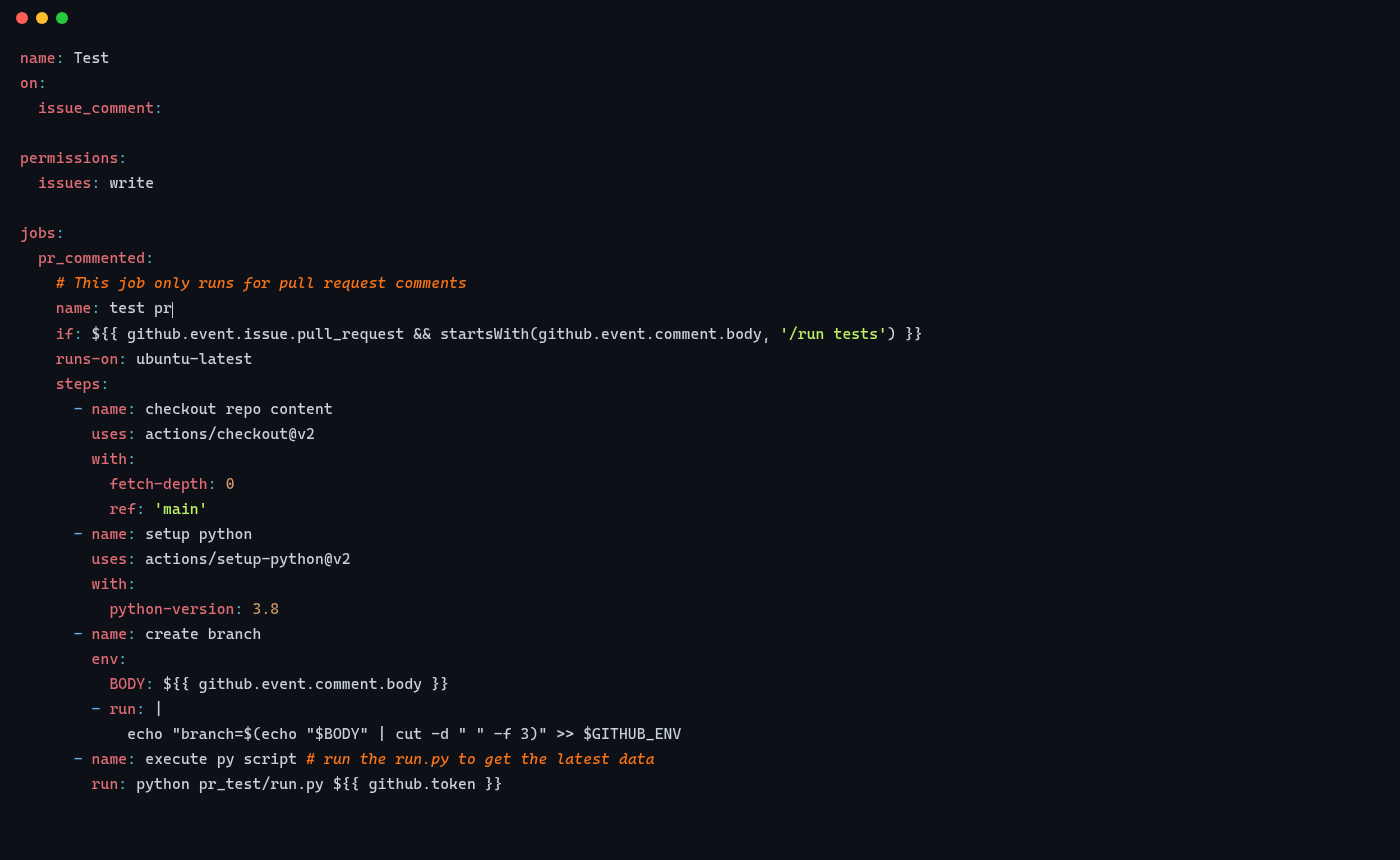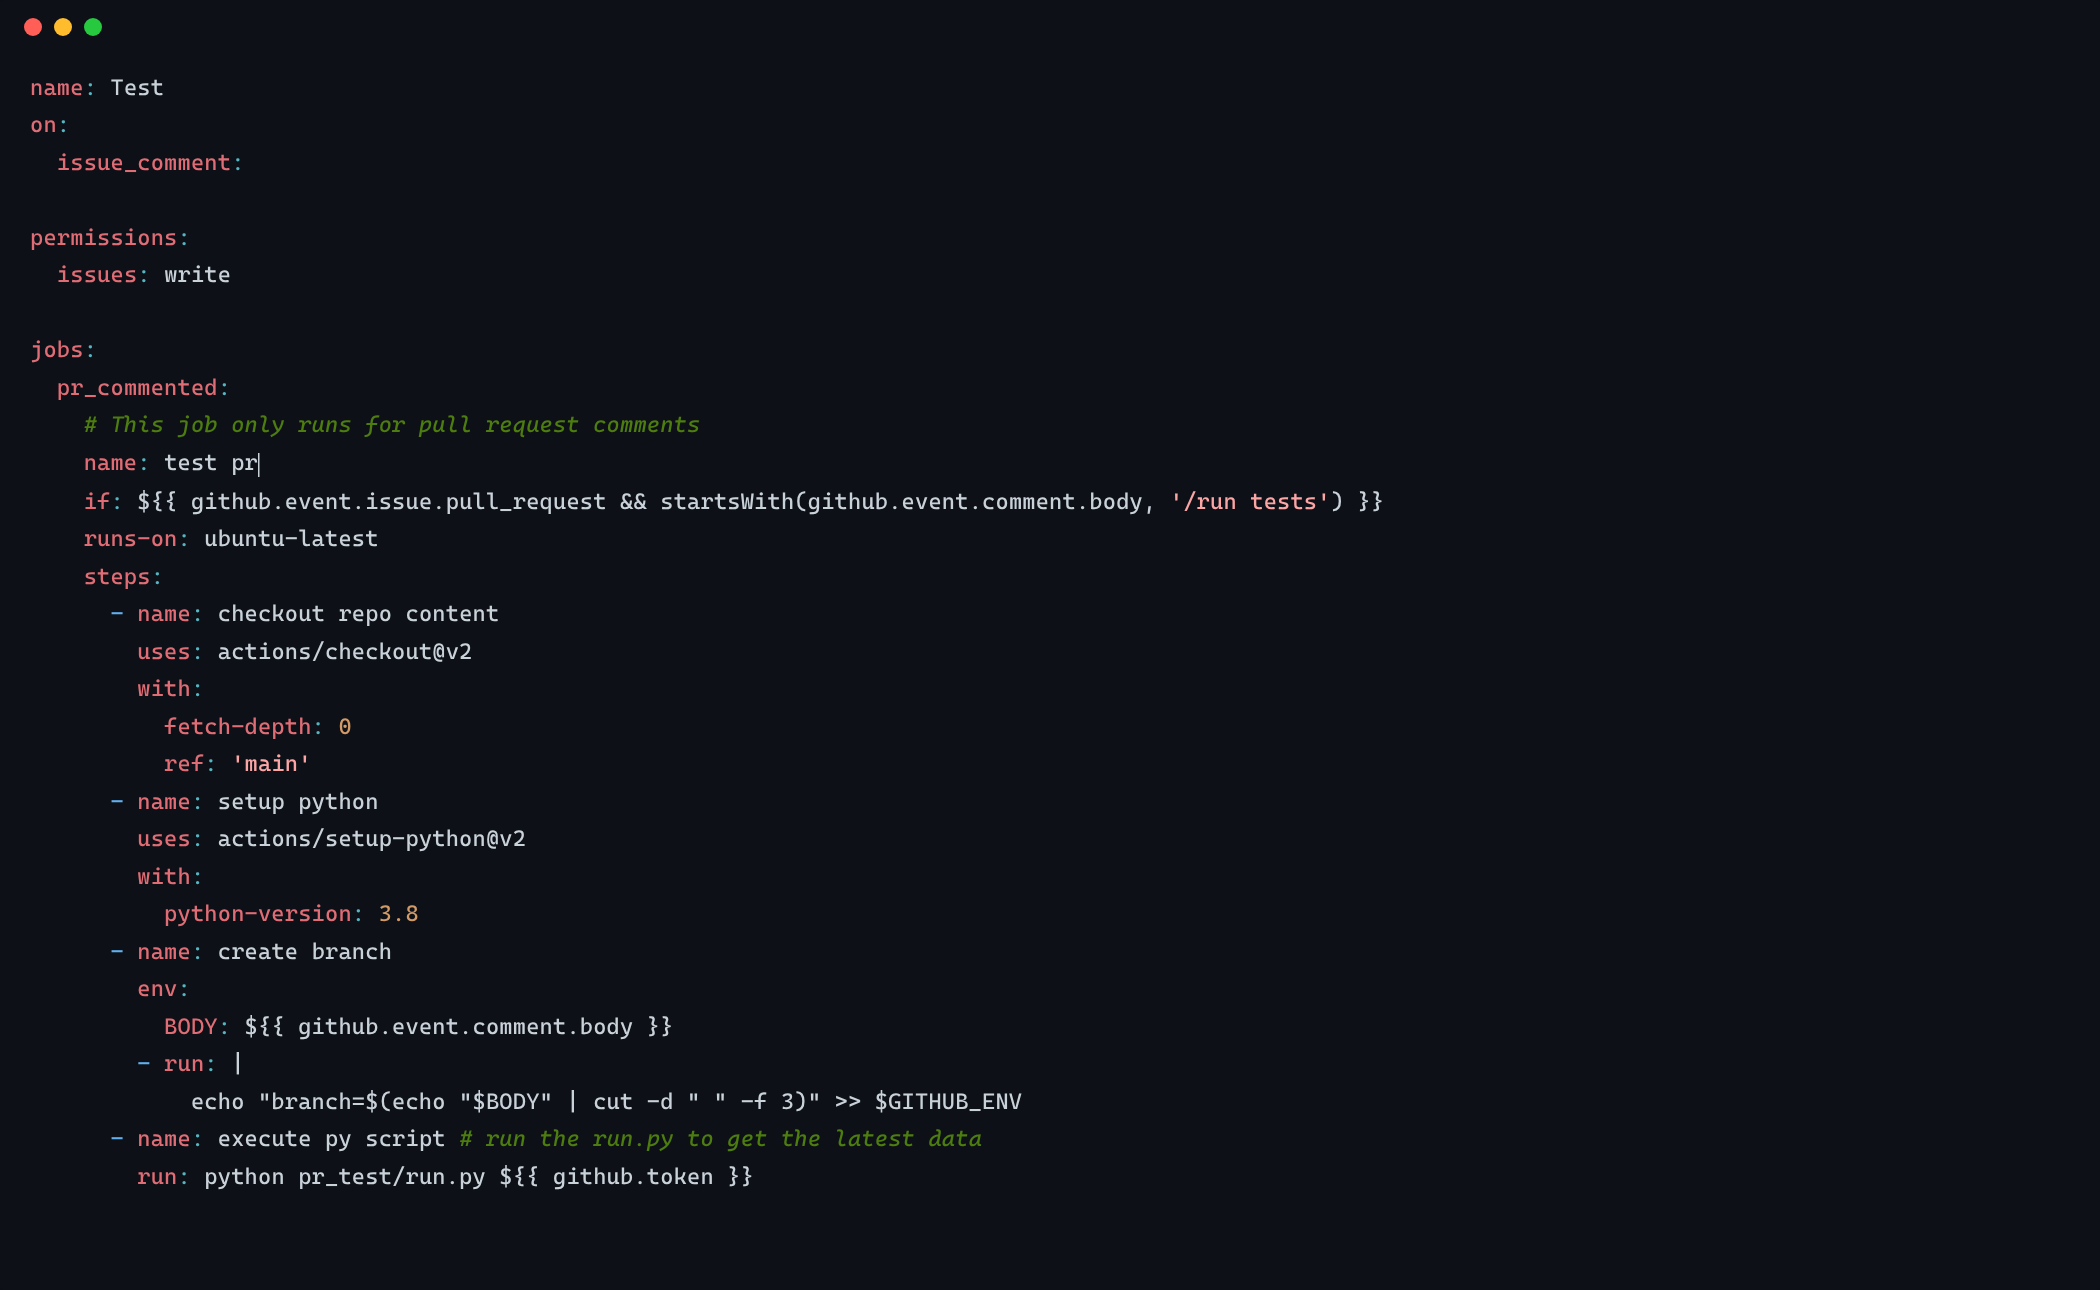--- a/index.html
+++ b/index.html
@@ -37,22 +37,22 @@
   .tl-min   { background: #ffbd2e; }
   .tl-max   { background: #27c93f; }
   .editor {
     padding: 10px 20px 20px 20px;
     white-space: pre;
     letter-spacing: 0.01em;
   }
   .k   { color: #e06c75; }      
   .v   { color: #c9d1d9; }      
   .p   { color: #56b6c2; }      
-  .s   { color: #fca5a5; }      
-  .c   { color: #4d7c0f; font-style: italic; margin-top: 36px; } 
+  .s   { color: #bef264; }      
+  .c   { color: #f97316; font-style: italic; margin-top: 36px; } 
   .n   { color: #d19a66; }      
   .d   { color: #61afef; }      
   .cursor {
     display: inline-block;
     width: 1px;
     height: 1.1em;
     background: #c9d1d9;
     vertical-align: text-bottom;
     margin-bottom: -1px;
   }

